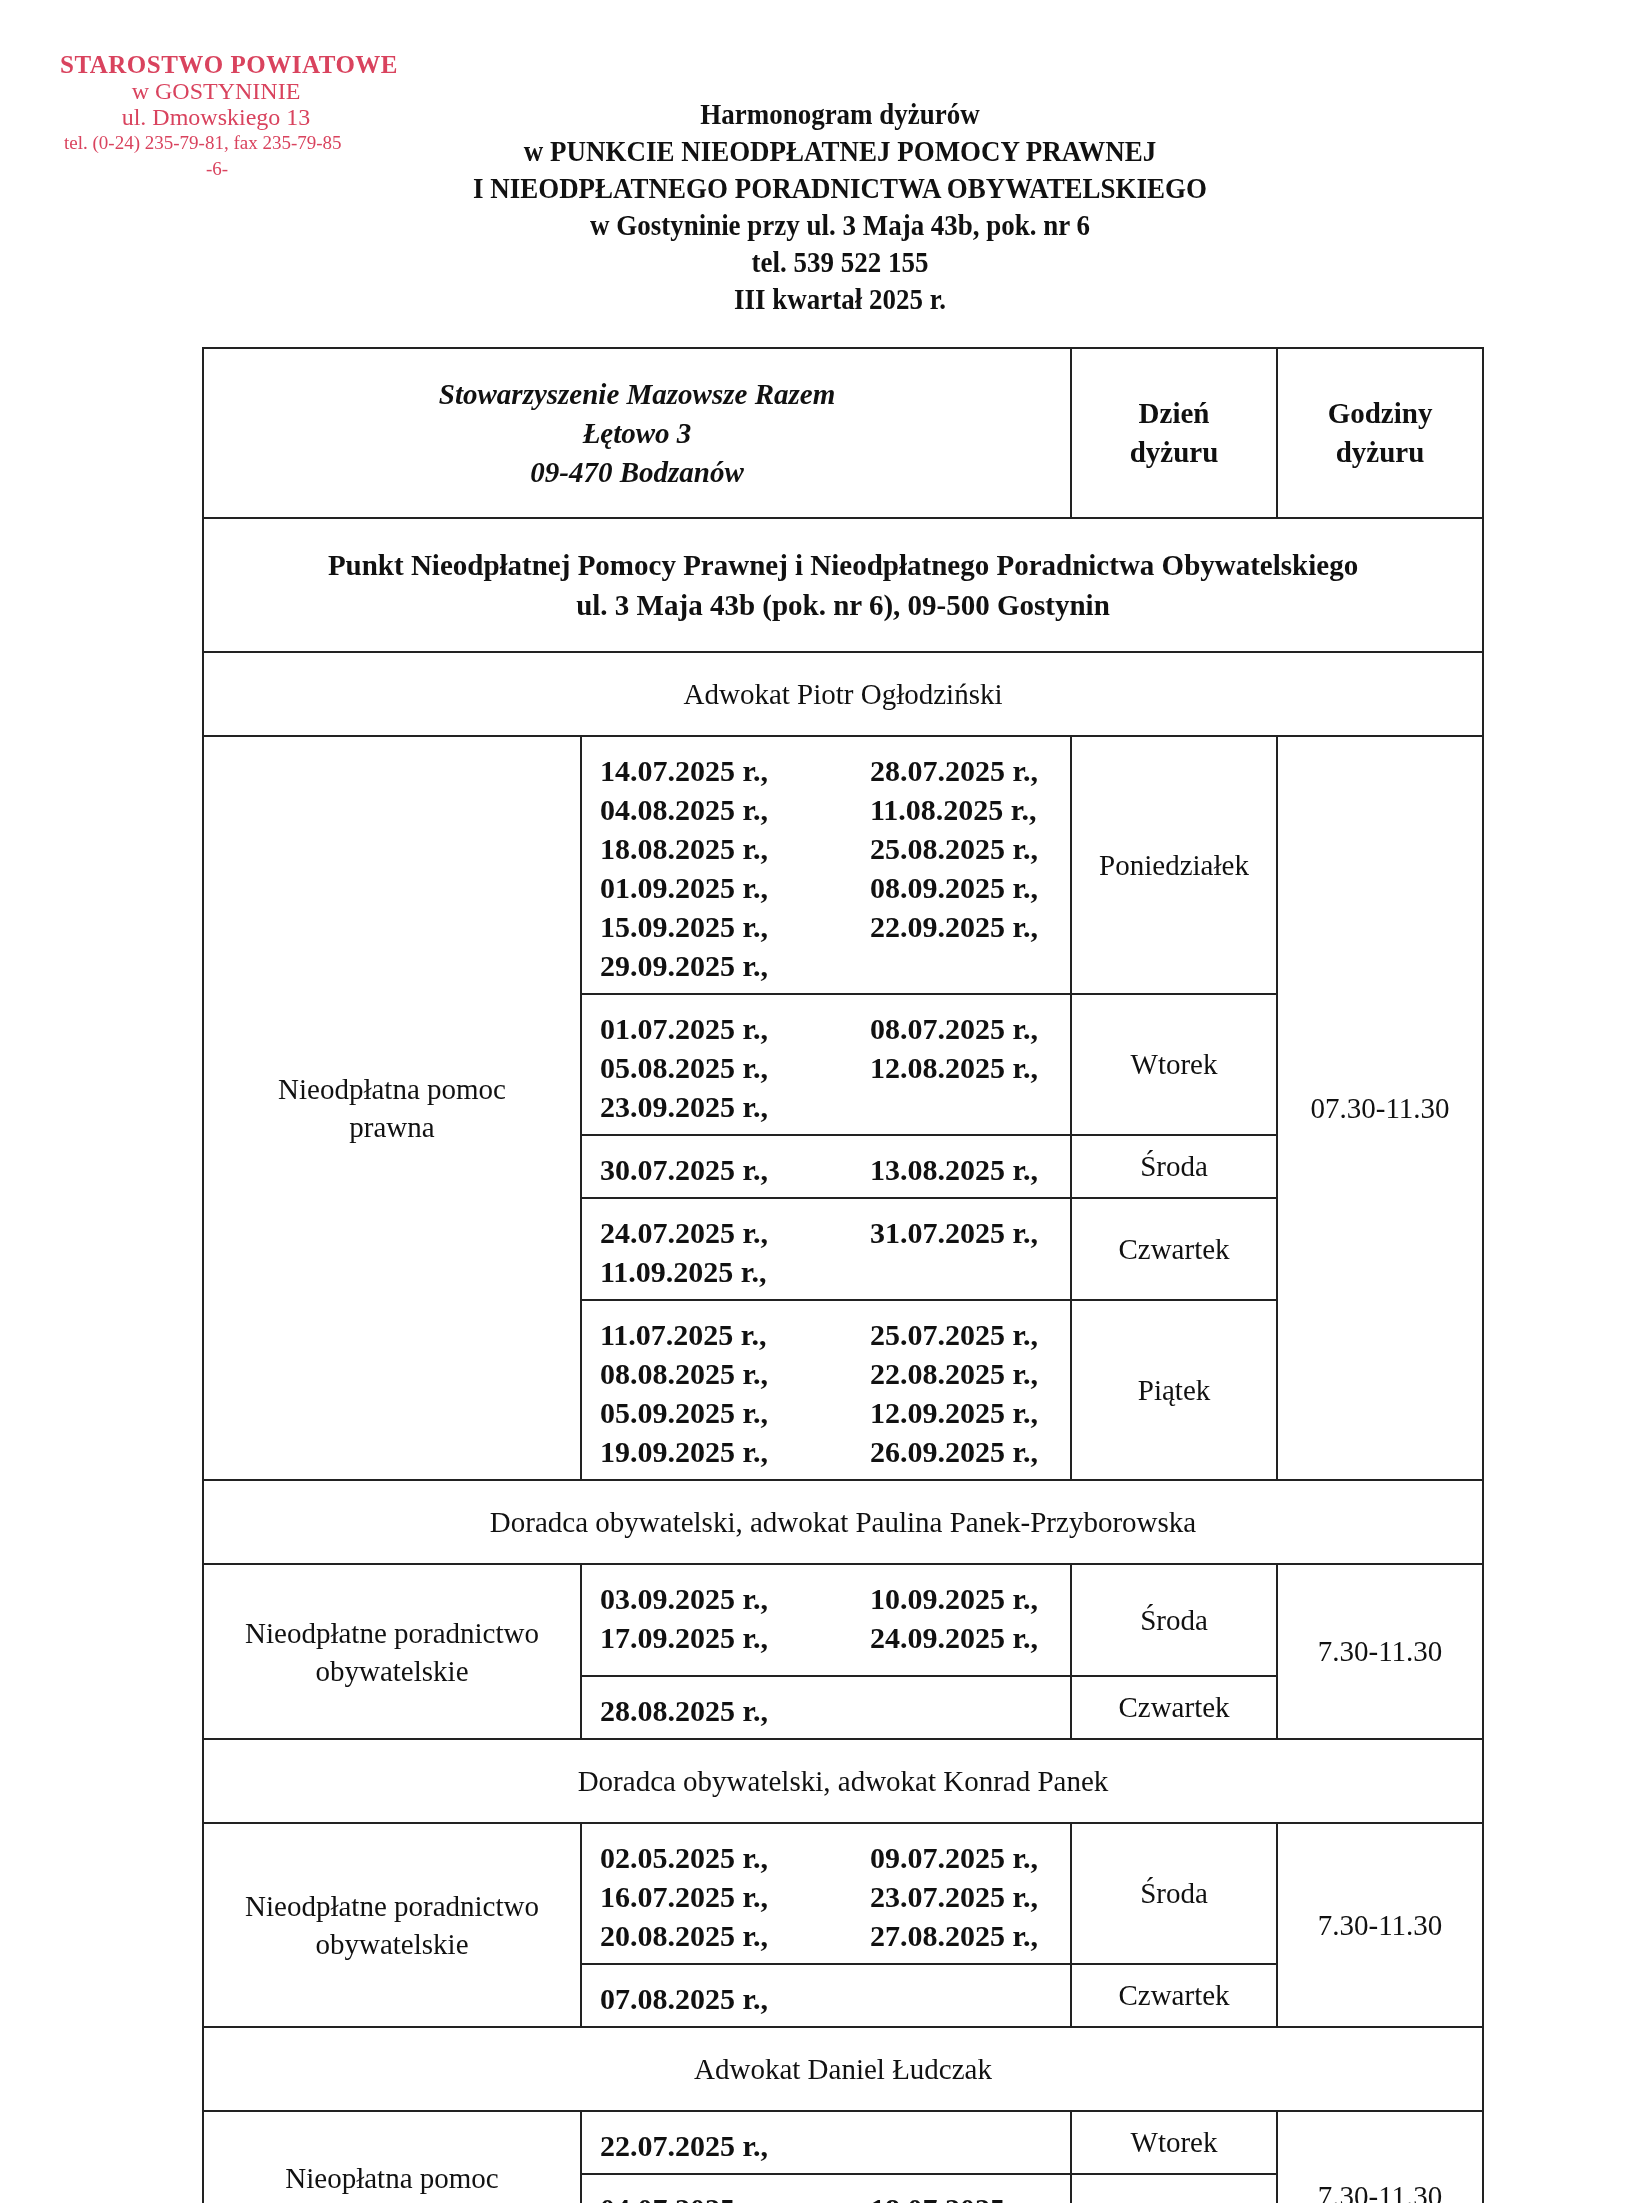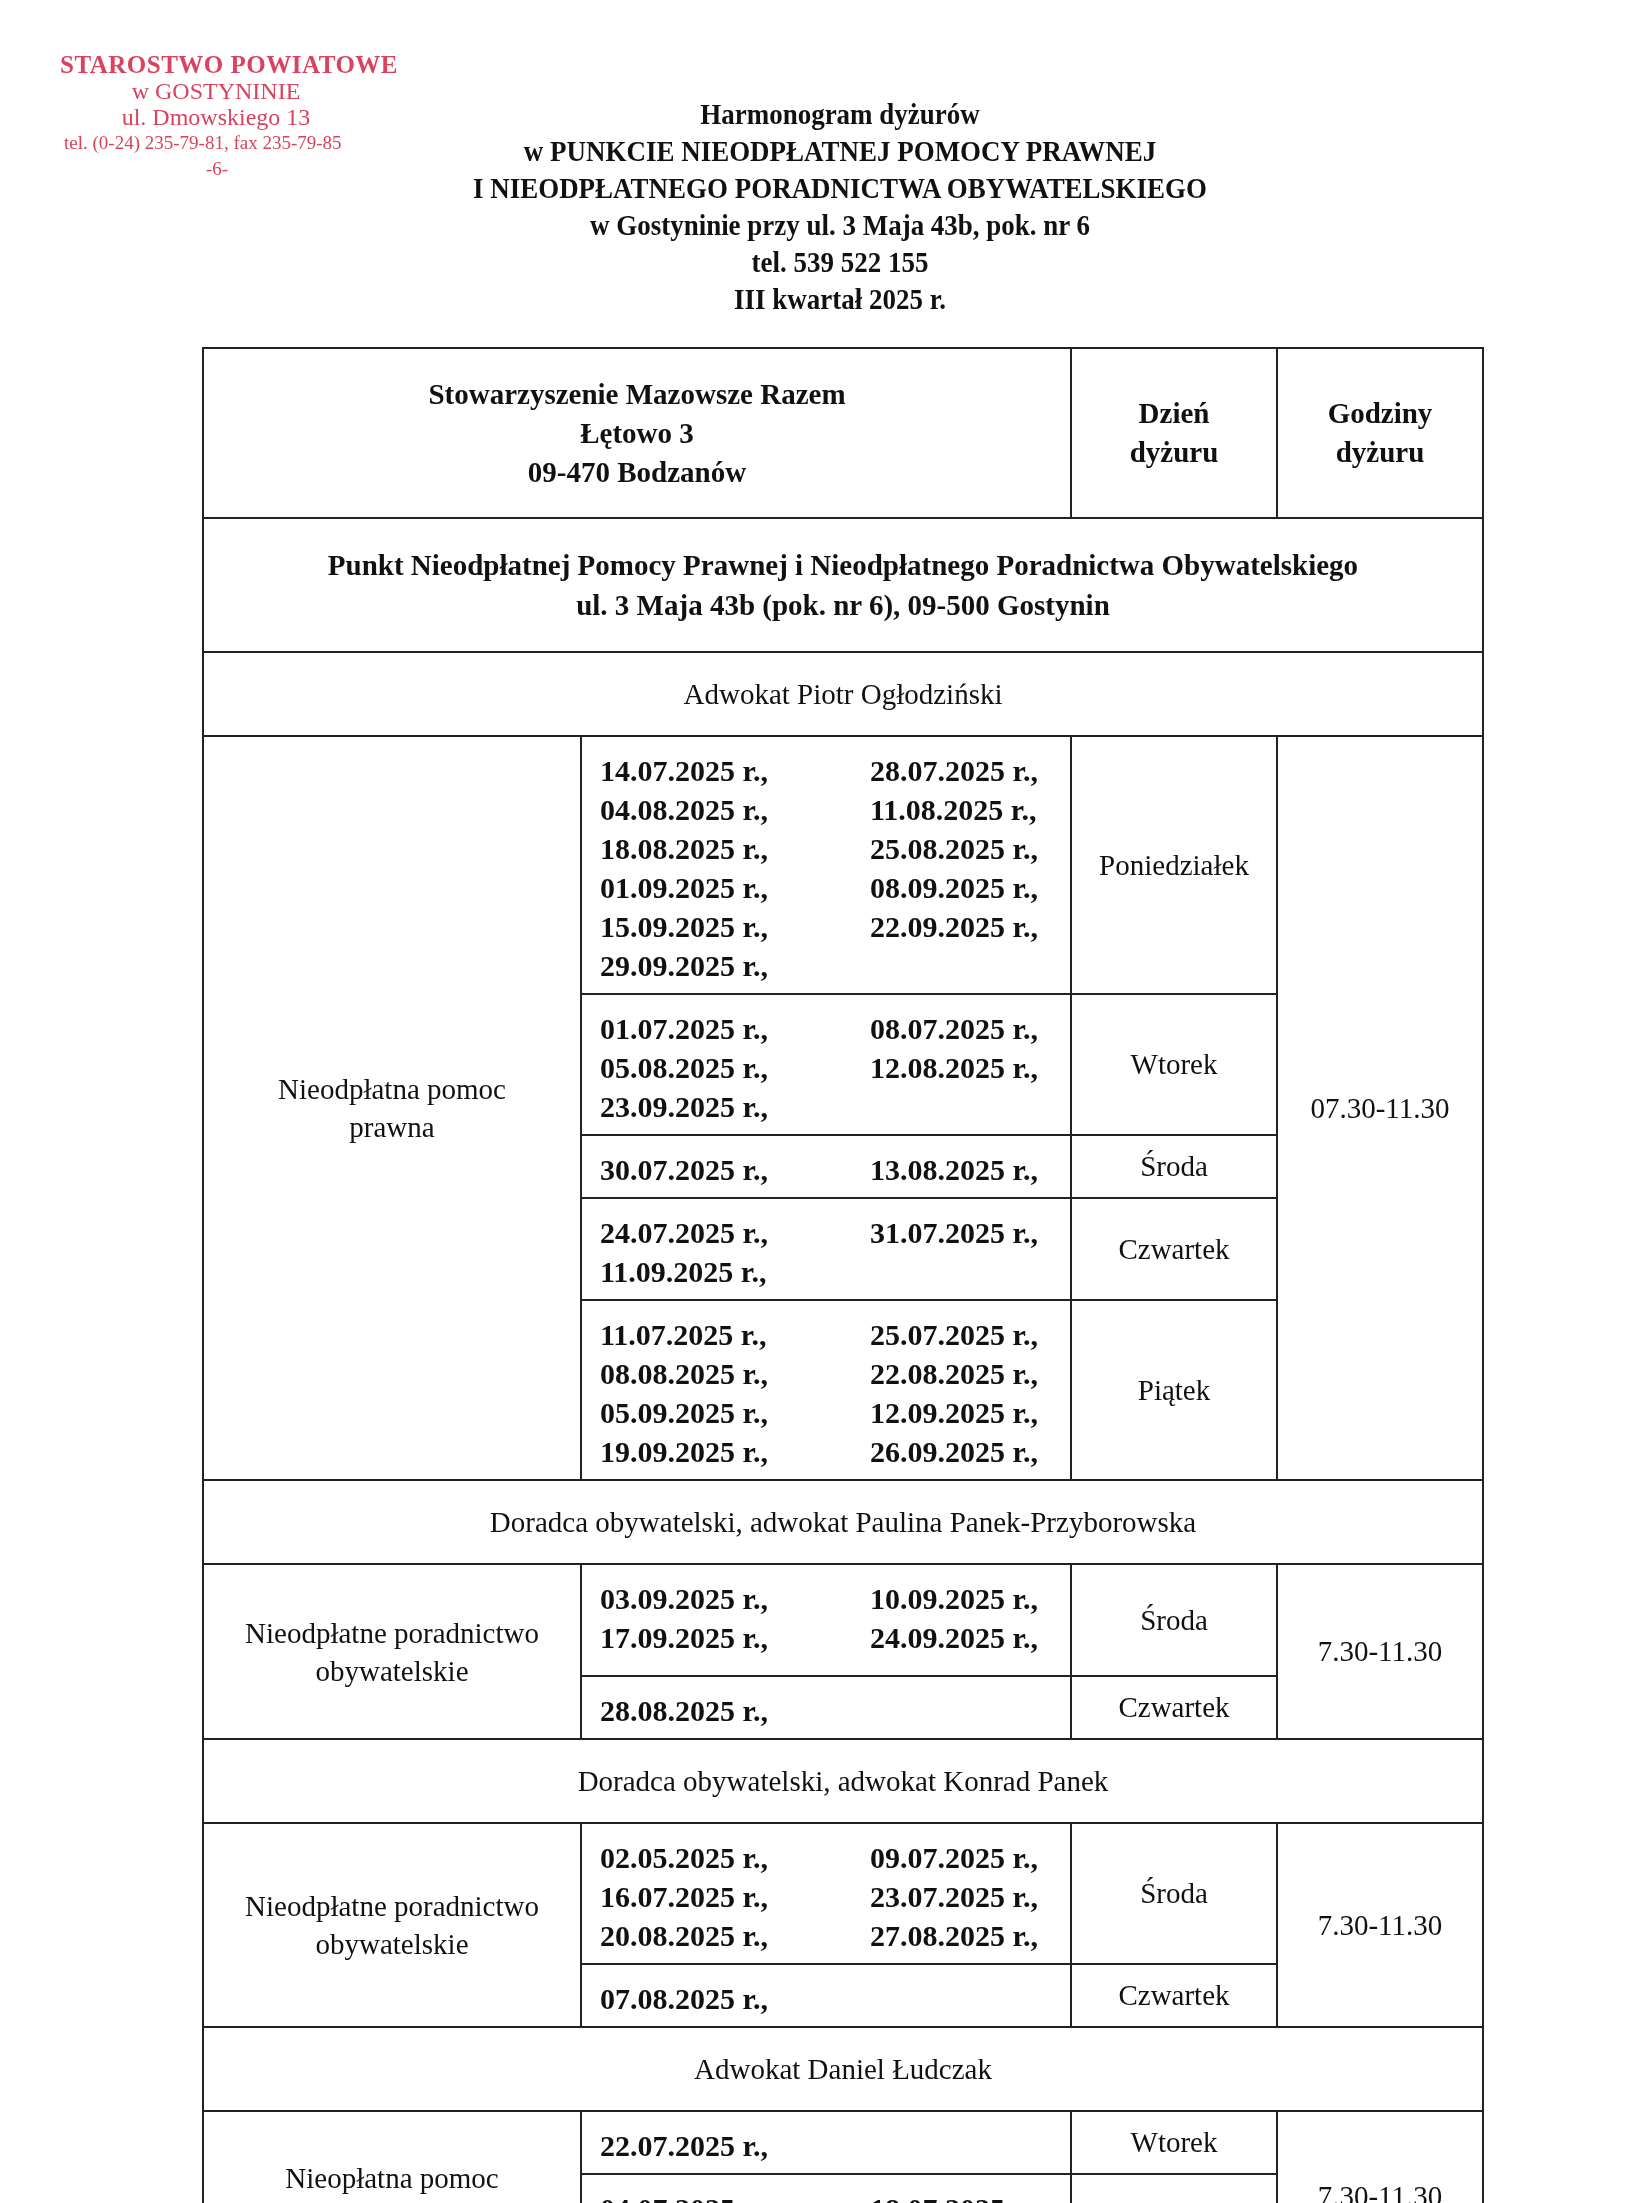--- a/index.html
+++ b/index.html
@@ -22,21 +22,21 @@
       font-weight: bold; font-size: 29px; line-height: 37px;
       font-family: "Liberation Serif", serif; transform: scaleX(0.93); transform-origin: center top;
     }
     .heading div { white-space: nowrap; }
     table.sched {
       position: absolute; left: 202px; top: 347px; width: 1280px;
       border-collapse: collapse; table-layout: fixed;
       font-family: "Liberation Serif", serif; font-size: 29px;
     }
     table.sched td { border: 2px solid #222; text-align: center; vertical-align: middle; padding: 0; }
-    .hdr-org { height: 168px; font-weight: bold; line-height: 39px; }
+    .hdr-org { height: 168px; font-weight: bold; line-height: 39px; font-style: italic; }
     .hdr-col { font-weight: bold; line-height: 39px; margin-top: 16px; }
     .punkt { height: 132px; font-weight: bold; line-height: 40px; }
     .person { height: 82px; font-size: 29px; }
     .svc { line-height: 38px; }
     .dates { text-align: left !important; vertical-align: top !important; padding: 14px 12px 8px 18px !important; }
     .dgrid { display: grid; grid-template-columns: 270px 240px; row-gap: 0; }
     .dgrid span { font-weight: bold; font-size: 30px; line-height: 39px; white-space: nowrap; }
     .day { font-size: 29px; }
     .hours { font-size: 29px; border-radius: 20px; }
   </style>

